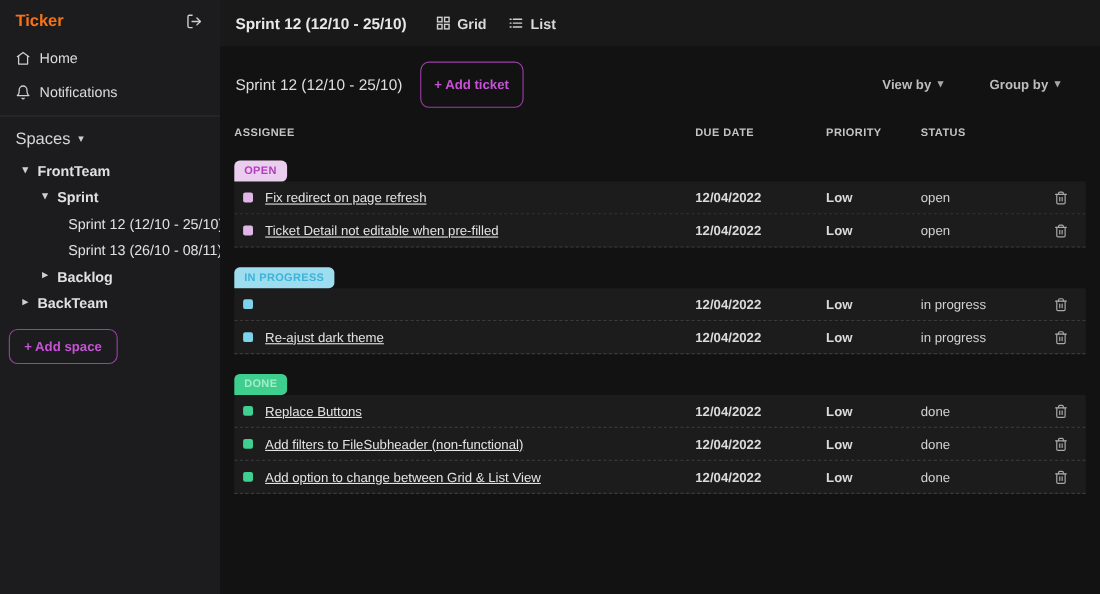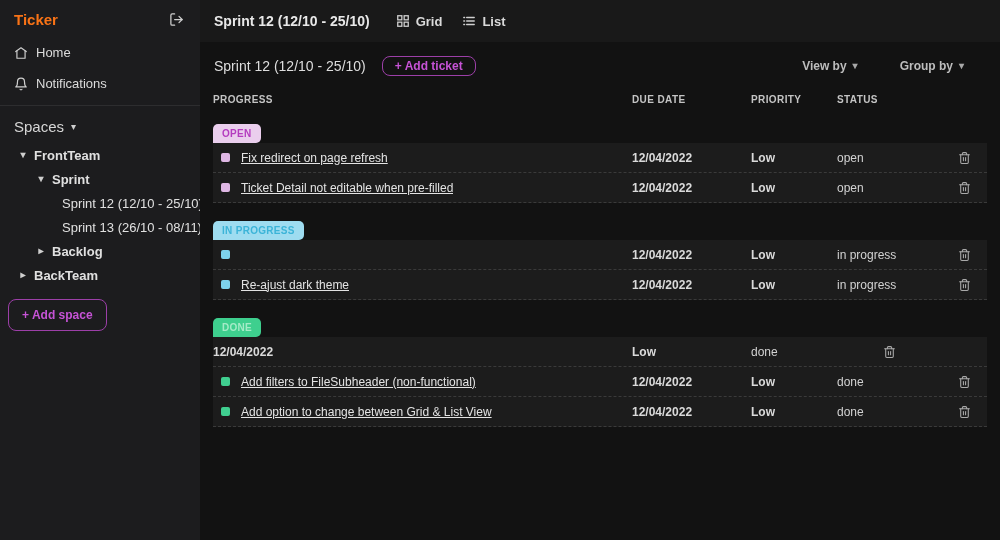--- a/index.html
+++ b/index.html
@@ -33,21 +33,21 @@
   
   .topbar { height:42px; background:#191919; display:flex; align-items:center; padding:0 14px; gap:26px; flex:none; }
   .topbar-title { font-size:14px; font-weight:700; color:#e8e8e8; }
   .view-toggle { display:flex; align-items:center; gap:6px; font-size:13px; font-weight:600; color:#dadada; cursor:pointer; background:none; border:none; font-family:inherit; }
   .view-toggle svg { width:14px; height:14px; color:#d0d0d0; }
   .view-toggle + .view-toggle { margin-left:-6px; }
 
   
   .subheader { display:flex; align-items:center; padding:14px 14px 10px 14px; gap:16px; }
   .sub-title { font-size:14px; font-weight:500; color:#dedede; }
-  .add-ticket-btn { padding:2px 12px; }
+  .add-ticket-btn { padding:13px 12px; }
   .spacer { flex:1; }
   .dd { display:flex; align-items:center; gap:6px; font-size:12px; font-weight:600; color:#bdbdbd; cursor:pointer; background:none; border:none; font-family:inherit; }
   .dd .caret { color:#a8a8a8; }
   .dd.group-by { margin-right:22px; margin-left:26px; }
 
   
   .table { padding:0 13px; }
   .cols, .trow { display:grid; grid-template-columns:1fr 119px 86px 105px 45px; align-items:center; }
   .cols { padding:8px 0 10px 0; }
   .col-h { font-size:10px; font-weight:700; letter-spacing:.4px; color:#c4c4c4; }
@@ -178,21 +178,21 @@
         <span class="caret">▾</span>
       </button>
       <button class="dd group-by">
         <span>Group by</span>
         <span class="caret">▾</span>
       </button>
     </div>
 
     <div class="table">
       <div class="cols">
-        <span class="col-h">PROGRESS</span>
+        <span class="col-h">ASSIGNEE</span>
         <span class="col-h">DUE DATE</span>
         <span class="col-h">PRIORITY</span>
         <span class="col-h">STATUS</span>
         <span class="col-h"></span>
       </div>
       <div id="groups-root">
           <div class="group"><span class="badge" style="background: rgb(234, 206, 237); color: rgb(180, 60, 191);">OPEN</span><div class="trow">
               <div class="tcell-title">
                 <span class="dot" style="background: rgb(223, 183, 228);"></span>
                 <span class="t-title">Fix redirect on page refresh</span>
@@ -259,20 +259,24 @@
                   <svg viewBox="0 0 24 24" fill="none" stroke="currentColor" stroke-width="2" stroke-linecap="round" stroke-linejoin="round" width="13" height="14">
                     <polyline points="3 6 5 6 21 6"></polyline>
                     <path d="M19 6v14a2 2 0 0 1-2 2H7a2 2 0 0 1-2-2V6m3 0V4a2 2 0 0 1 2-2h4a2 2 0 0 1 2 2v2"></path>
                     <line x1="10" y1="11" x2="10" y2="17"></line>
                     <line x1="14" y1="11" x2="14" y2="17"></line>
                   </svg>
                 </span>
               </button>
             </div></div>
           <div class="group"><span class="badge" style="background: rgb(62, 207, 142); color: rgb(164, 235, 199);">DONE</span><div class="trow">
+              <div class="tcell-title">
+                <span class="dot" style="background: rgb(64, 207, 144);"></span>
+                <span class="t-title">Replace Buttons</span>
+              </div>
               <span class="t-date">12/04/2022</span>
               <span class="t-pri">Low</span>
               <span class="t-status">done</span>
               <button class="trash-btn">
                 <span style="display:flex">
                   <svg viewBox="0 0 24 24" fill="none" stroke="currentColor" stroke-width="2" stroke-linecap="round" stroke-linejoin="round" width="13" height="14">
                     <polyline points="3 6 5 6 21 6"></polyline>
                     <path d="M19 6v14a2 2 0 0 1-2 2H7a2 2 0 0 1-2-2V6m3 0V4a2 2 0 0 1 2-2h4a2 2 0 0 1 2 2v2"></path>
                     <line x1="10" y1="11" x2="10" y2="17"></line>
                     <line x1="14" y1="11" x2="14" y2="17"></line>

